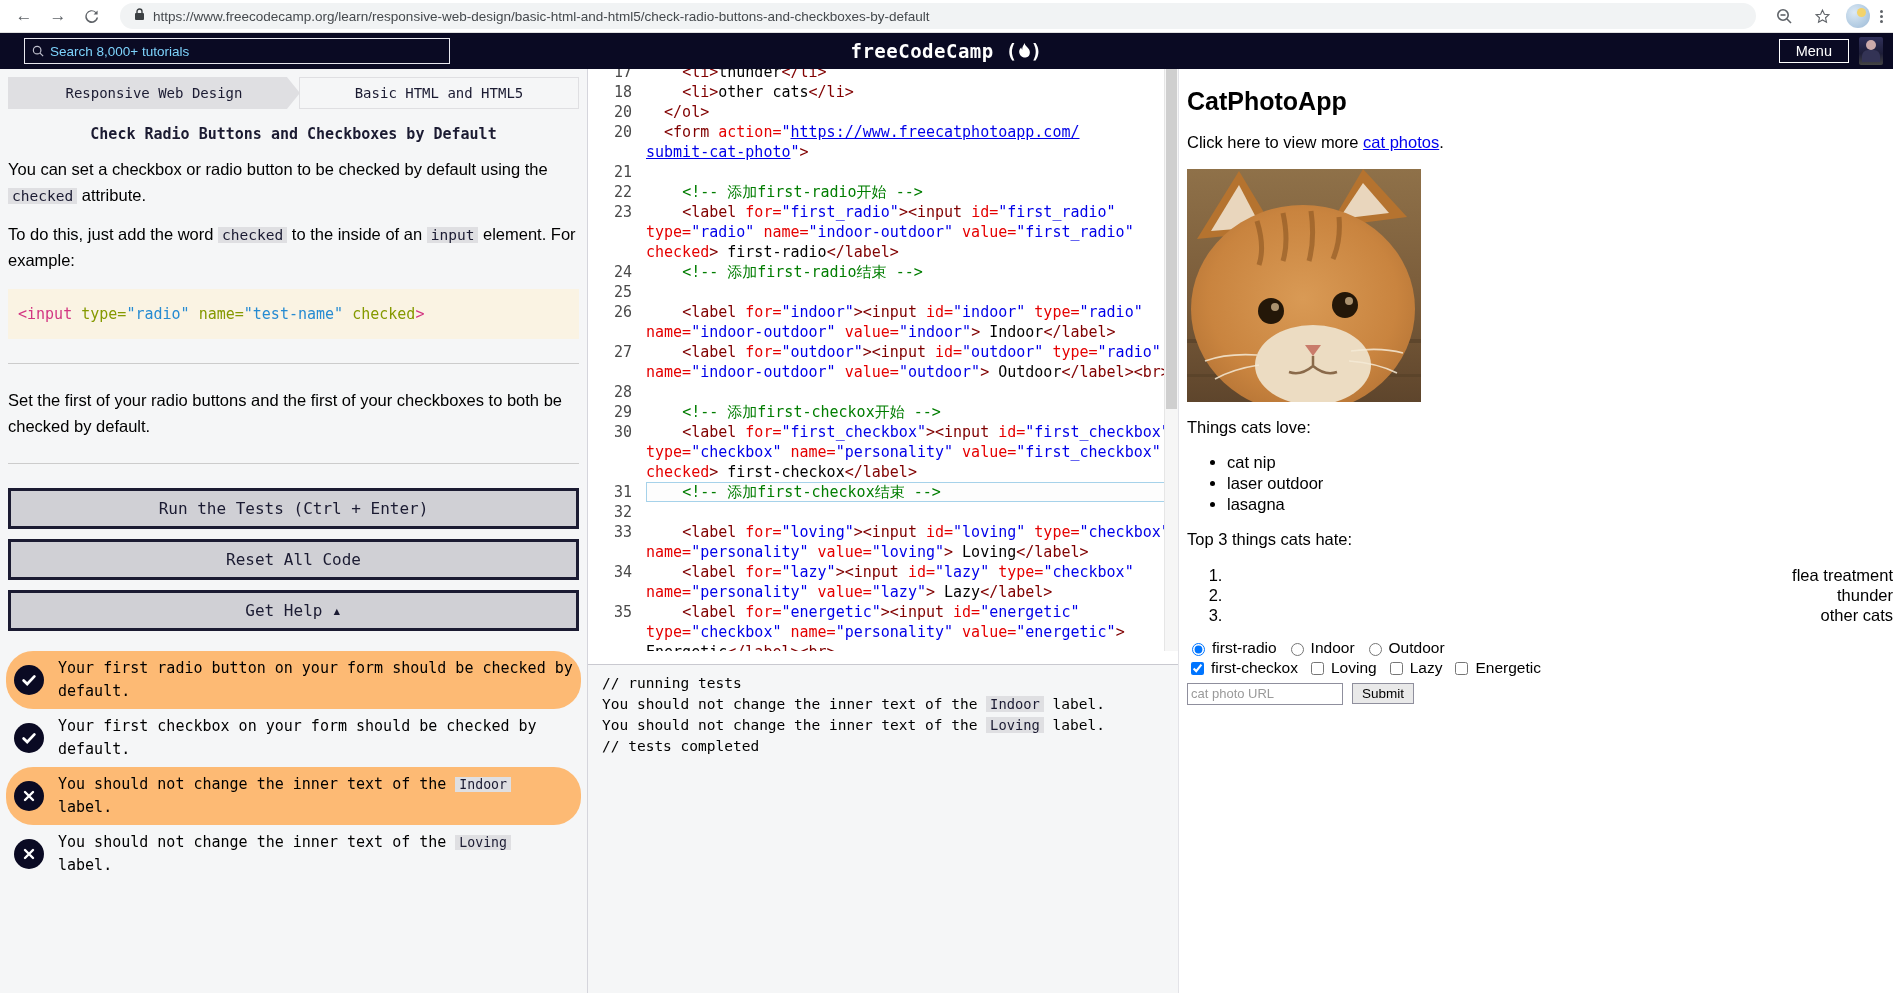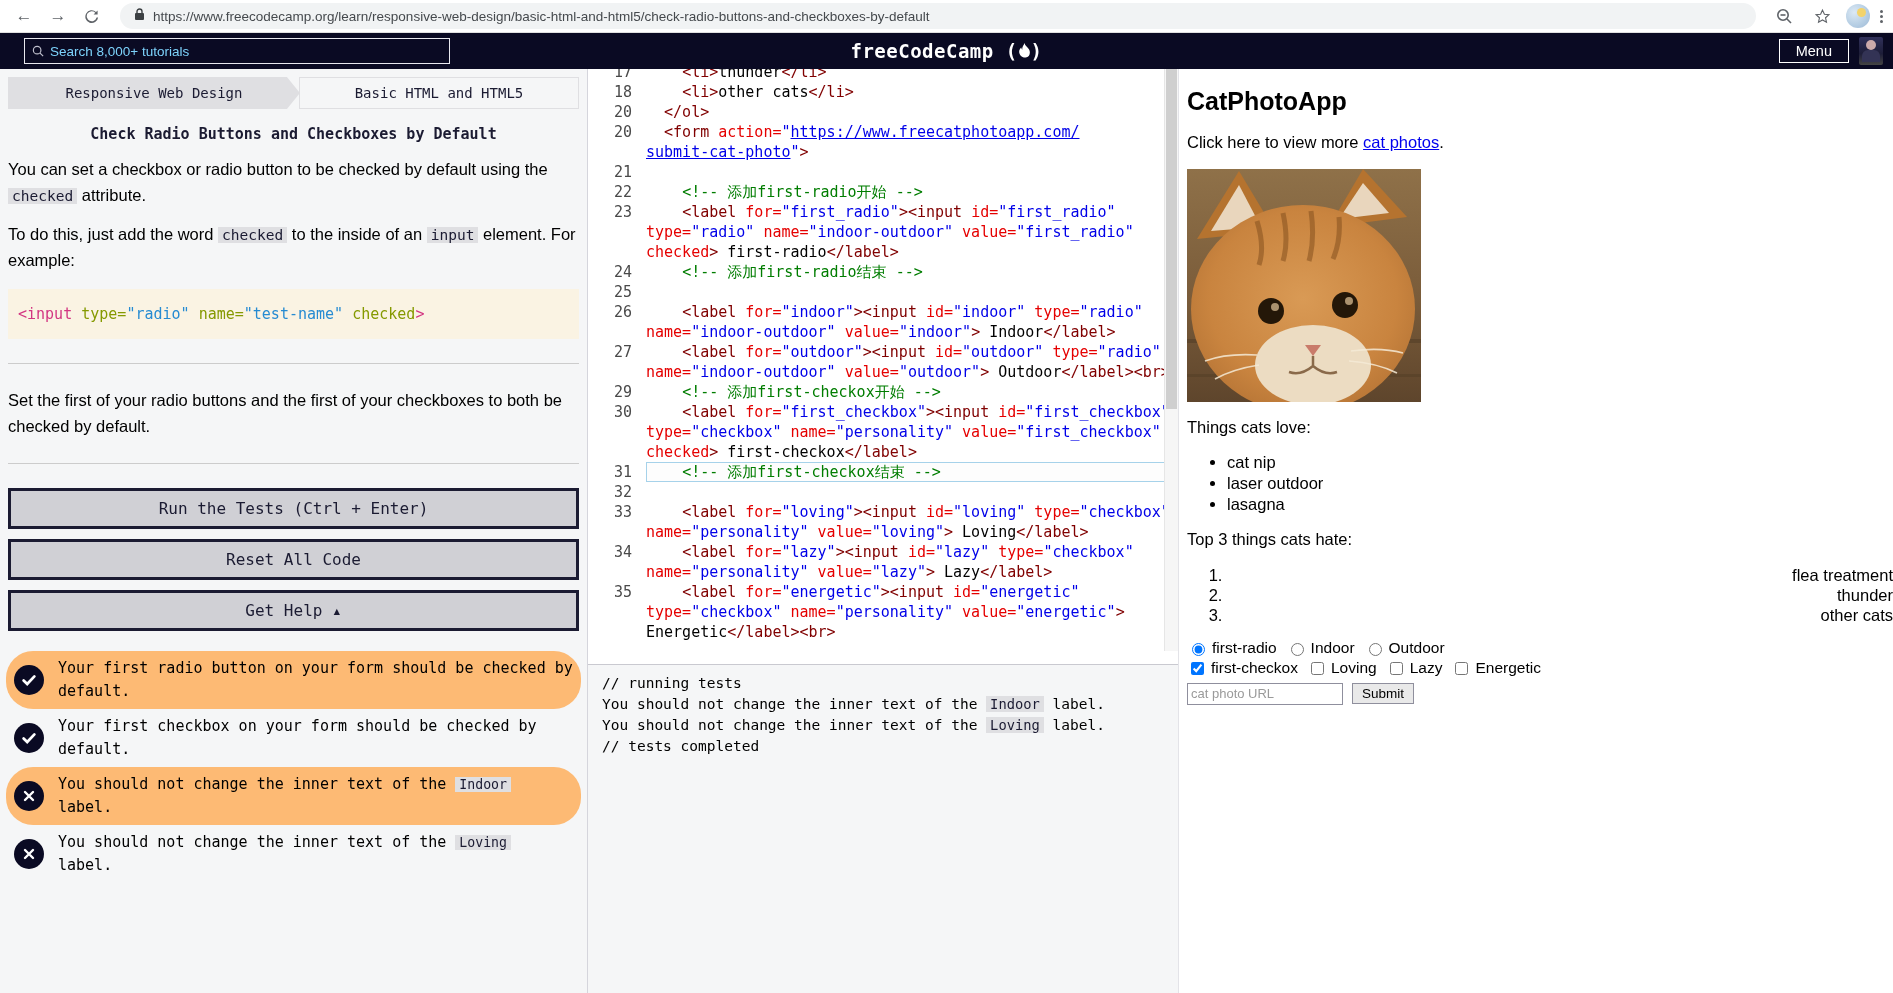--- a/index.html
+++ b/index.html
@@ -218,20 +218,21 @@
           <div class="ed-row"><span class="gut">22</span><span class="codeseg"><span class="seg-tx">    </span><span class="seg-cm">&lt;!-- 添加first-radio开始 --&gt;</span></span></div>
           <div class="ed-row"><span class="gut">23</span><span class="codeseg"><span class="seg-tx">    </span><span class="seg-tag">&lt;label</span><span class="seg-tx"> </span><span class="seg-attr">for=</span><span class="seg-str">"first_radio"</span><span class="seg-tag">&gt;&lt;input</span><span class="seg-tx"> </span><span class="seg-attr">id=</span><span class="seg-str">"first_radio"</span></span></div>
           <div class="ed-row"><span class="gut"></span><span class="codeseg"><span class="seg-attr">type=</span><span class="seg-str">"radio"</span><span class="seg-tx"> </span><span class="seg-attr">name=</span><span class="seg-str">"indoor-outdoor"</span><span class="seg-tx"> </span><span class="seg-attr">value=</span><span class="seg-str">"first_radio"</span></span></div>
           <div class="ed-row"><span class="gut"></span><span class="codeseg"><span class="seg-attr">checked</span><span class="seg-tag">&gt;</span><span class="seg-tx"> first-radio</span><span class="seg-tag">&lt;/label&gt;</span></span></div>
           <div class="ed-row"><span class="gut">24</span><span class="codeseg"><span class="seg-tx">    </span><span class="seg-cm">&lt;!-- 添加first-radio结束 --&gt;</span></span></div>
           <div class="ed-row"><span class="gut">25</span><span class="codeseg">&nbsp;</span></div>
           <div class="ed-row"><span class="gut">26</span><span class="codeseg"><span class="seg-tx">    </span><span class="seg-tag">&lt;label</span><span class="seg-tx"> </span><span class="seg-attr">for=</span><span class="seg-str">"indoor"</span><span class="seg-tag">&gt;&lt;input</span><span class="seg-tx"> </span><span class="seg-attr">id=</span><span class="seg-str">"indoor"</span><span class="seg-tx"> </span><span class="seg-attr">type=</span><span class="seg-str">"radio"</span></span></div>
           <div class="ed-row"><span class="gut"></span><span class="codeseg"><span class="seg-attr">name=</span><span class="seg-str">"indoor-outdoor"</span><span class="seg-tx"> </span><span class="seg-attr">value=</span><span class="seg-str">"indoor"</span><span class="seg-tag">&gt;</span><span class="seg-tx"> Indoor</span><span class="seg-tag">&lt;/label&gt;</span></span></div>
           <div class="ed-row"><span class="gut">27</span><span class="codeseg"><span class="seg-tx">    </span><span class="seg-tag">&lt;label</span><span class="seg-tx"> </span><span class="seg-attr">for=</span><span class="seg-str">"outdoor"</span><span class="seg-tag">&gt;&lt;input</span><span class="seg-tx"> </span><span class="seg-attr">id=</span><span class="seg-str">"outdoor"</span><span class="seg-tx"> </span><span class="seg-attr">type=</span><span class="seg-str">"radio"</span></span></div>
           <div class="ed-row"><span class="gut"></span><span class="codeseg"><span class="seg-attr">name=</span><span class="seg-str">"indoor-outdoor"</span><span class="seg-tx"> </span><span class="seg-attr">value=</span><span class="seg-str">"outdoor"</span><span class="seg-tag">&gt;</span><span class="seg-tx"> Outdoor</span><span class="seg-tag">&lt;/label&gt;&lt;br&gt;</span></span></div>
+          <div class="ed-row"><span class="gut">28</span><span class="codeseg">&nbsp;</span></div>
           <div class="ed-row"><span class="gut">29</span><span class="codeseg"><span class="seg-tx">    </span><span class="seg-cm">&lt;!-- 添加first-checkox开始 --&gt;</span></span></div>
           <div class="ed-row"><span class="gut">30</span><span class="codeseg"><span class="seg-tx">    </span><span class="seg-tag">&lt;label</span><span class="seg-tx"> </span><span class="seg-attr">for=</span><span class="seg-str">"first_checkbox"</span><span class="seg-tag">&gt;&lt;input</span><span class="seg-tx"> </span><span class="seg-attr">id=</span><span class="seg-str">"first_checkbox"</span></span></div>
           <div class="ed-row"><span class="gut"></span><span class="codeseg"><span class="seg-attr">type=</span><span class="seg-str">"checkbox"</span><span class="seg-tx"> </span><span class="seg-attr">name=</span><span class="seg-str">"personality"</span><span class="seg-tx"> </span><span class="seg-attr">value=</span><span class="seg-str">"first_checkbox"</span></span></div>
           <div class="ed-row"><span class="gut"></span><span class="codeseg"><span class="seg-attr">checked</span><span class="seg-tag">&gt;</span><span class="seg-tx"> first-checkox</span><span class="seg-tag">&lt;/label&gt;</span></span></div>
           <div class="ed-row hl"><span class="gut">31</span><span class="codeseg"><span class="seg-tx">    </span><span class="seg-cm">&lt;!-- 添加first-checkox结束 --&gt;</span></span></div>
           <div class="ed-row"><span class="gut">32</span><span class="codeseg">&nbsp;</span></div>
           <div class="ed-row"><span class="gut">33</span><span class="codeseg"><span class="seg-tx">    </span><span class="seg-tag">&lt;label</span><span class="seg-tx"> </span><span class="seg-attr">for=</span><span class="seg-str">"loving"</span><span class="seg-tag">&gt;&lt;input</span><span class="seg-tx"> </span><span class="seg-attr">id=</span><span class="seg-str">"loving"</span><span class="seg-tx"> </span><span class="seg-attr">type=</span><span class="seg-str">"checkbox"</span></span></div>
           <div class="ed-row"><span class="gut"></span><span class="codeseg"><span class="seg-attr">name=</span><span class="seg-str">"personality"</span><span class="seg-tx"> </span><span class="seg-attr">value=</span><span class="seg-str">"loving"</span><span class="seg-tag">&gt;</span><span class="seg-tx"> Loving</span><span class="seg-tag">&lt;/label&gt;</span></span></div>
           <div class="ed-row"><span class="gut">34</span><span class="codeseg"><span class="seg-tx">    </span><span class="seg-tag">&lt;label</span><span class="seg-tx"> </span><span class="seg-attr">for=</span><span class="seg-str">"lazy"</span><span class="seg-tag">&gt;&lt;input</span><span class="seg-tx"> </span><span class="seg-attr">id=</span><span class="seg-str">"lazy"</span><span class="seg-tx"> </span><span class="seg-attr">type=</span><span class="seg-str">"checkbox"</span></span></div>
           <div class="ed-row"><span class="gut"></span><span class="codeseg"><span class="seg-attr">name=</span><span class="seg-str">"personality"</span><span class="seg-tx"> </span><span class="seg-attr">value=</span><span class="seg-str">"lazy"</span><span class="seg-tag">&gt;</span><span class="seg-tx"> Lazy</span><span class="seg-tag">&lt;/label&gt;</span></span></div>

